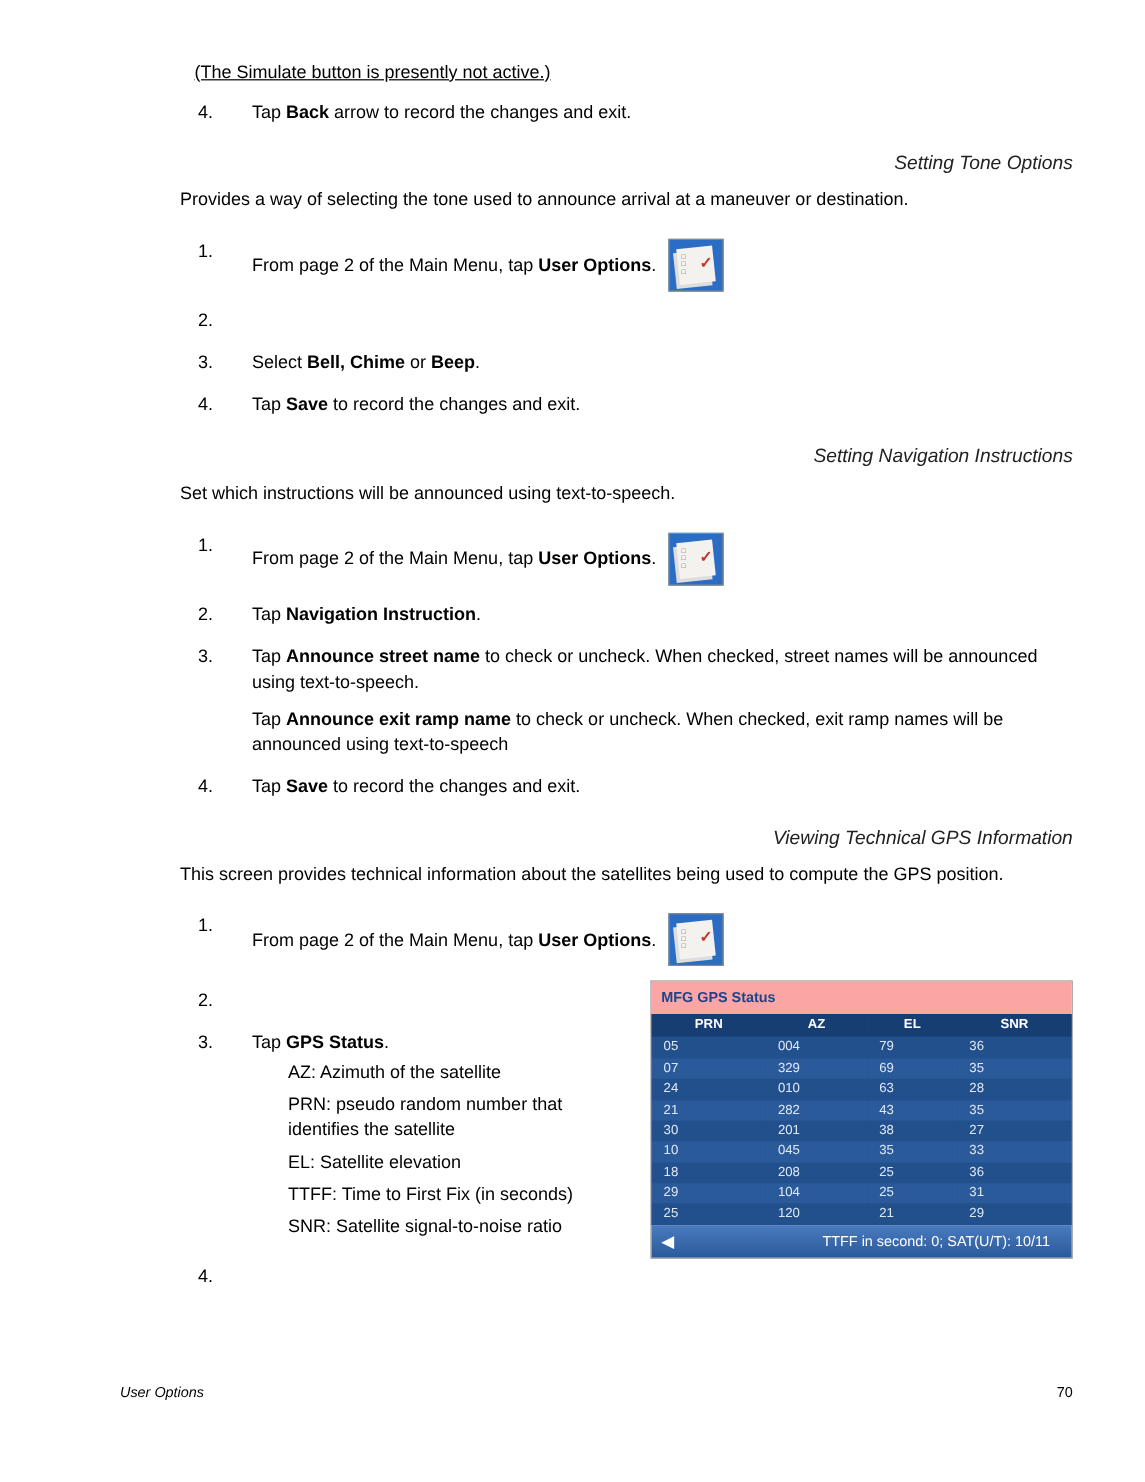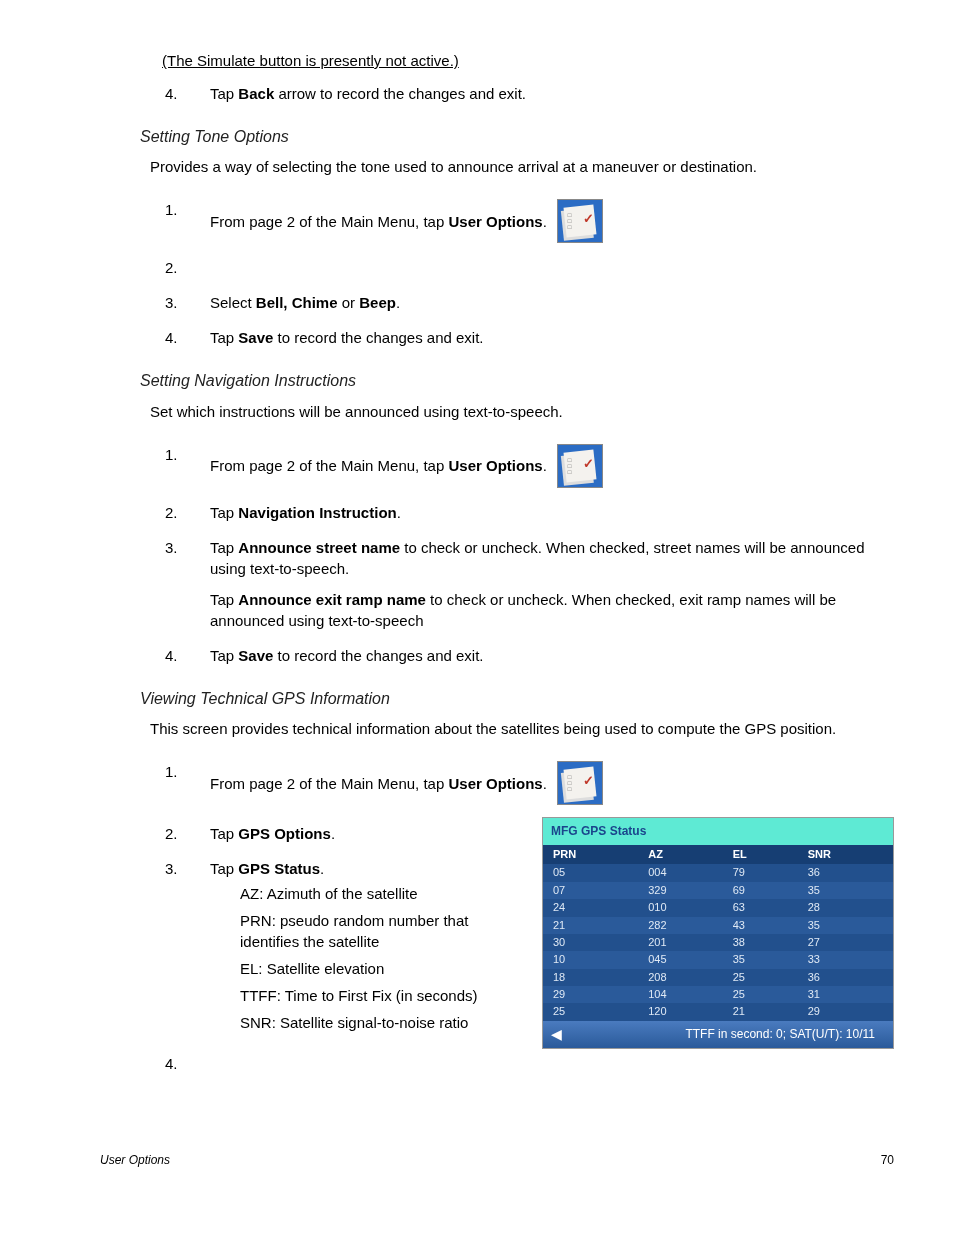--- a/index.html
+++ b/index.html
@@ -33,20 +33,21 @@
   }
   ol > li .content {
     flex: 1;
   }
   h3.section {
     font-style: italic;
     font-weight: normal;
     font-size: 16px;
     margin: 22px 0 8px 40px;
     color: #222;
+    text-align: right;
   }
   .desc {
     margin: 0 0 22px 50px;
   }
   .bold { font-weight: bold; }
   .icon-box {
     display: inline-block;
     width: 44px;
     height: 42px;
     background: #2b6cc4;
@@ -90,36 +91,36 @@
   .defs div { margin-bottom: 6px; }
   .gps-table-wrap {
     float: right;
     width: 350px;
     border: 1px solid #999;
     margin-left: 20px;
     margin-top: -6px;
     font-size: 11px;
   }
   .gps-title {
-    background: #5eead4;
+    background: #fca5a5;
     color: #1a458c;
     font-weight: bold;
     padding: 5px 8px;
     font-size: 12px;
   }
   .gps-table {
     width: 100%;
     border-collapse: collapse;
     background: #1f4e8c;
     color: #fff;
   }
   .gps-table th {
     background: #163e73;
     color: #fff;
-    text-align: left;
+    text-align: center;
     padding: 2px 10px;
     font-weight: bold;
     font-size: 11px;
   }
   .gps-table td {
     padding: 1px 10px;
     font-size: 11px;
     color: #dfe9f5;
   }
   .gps-table tr:nth-child(even) td { background: #2a5a9a; }
@@ -323,23 +324,20 @@
     </table>
     <div class="gps-footer">
       <span class="back-arrow">◀</span>
       <span class="ttff">TTFF in second: 0; SAT(U/T): 10/11</span>
     </div>
   </div>
 
   <ol>
     <li>
       <span class="num">2.</span>
-      <span class="content">
-        <span>Tap </span><span class="bold">GPS Options</span><span>.</span>
-      </span>
     </li>
     <li>
       <span class="num">3.</span>
       <span class="content">
         <div>
           <span>Tap </span><span class="bold">GPS Status</span><span>.</span>
         </div>
         <div class="defs">
           <div>AZ:  Azimuth of the satellite</div>
           <div>PRN: pseudo random number that identifies the satellite</div>

